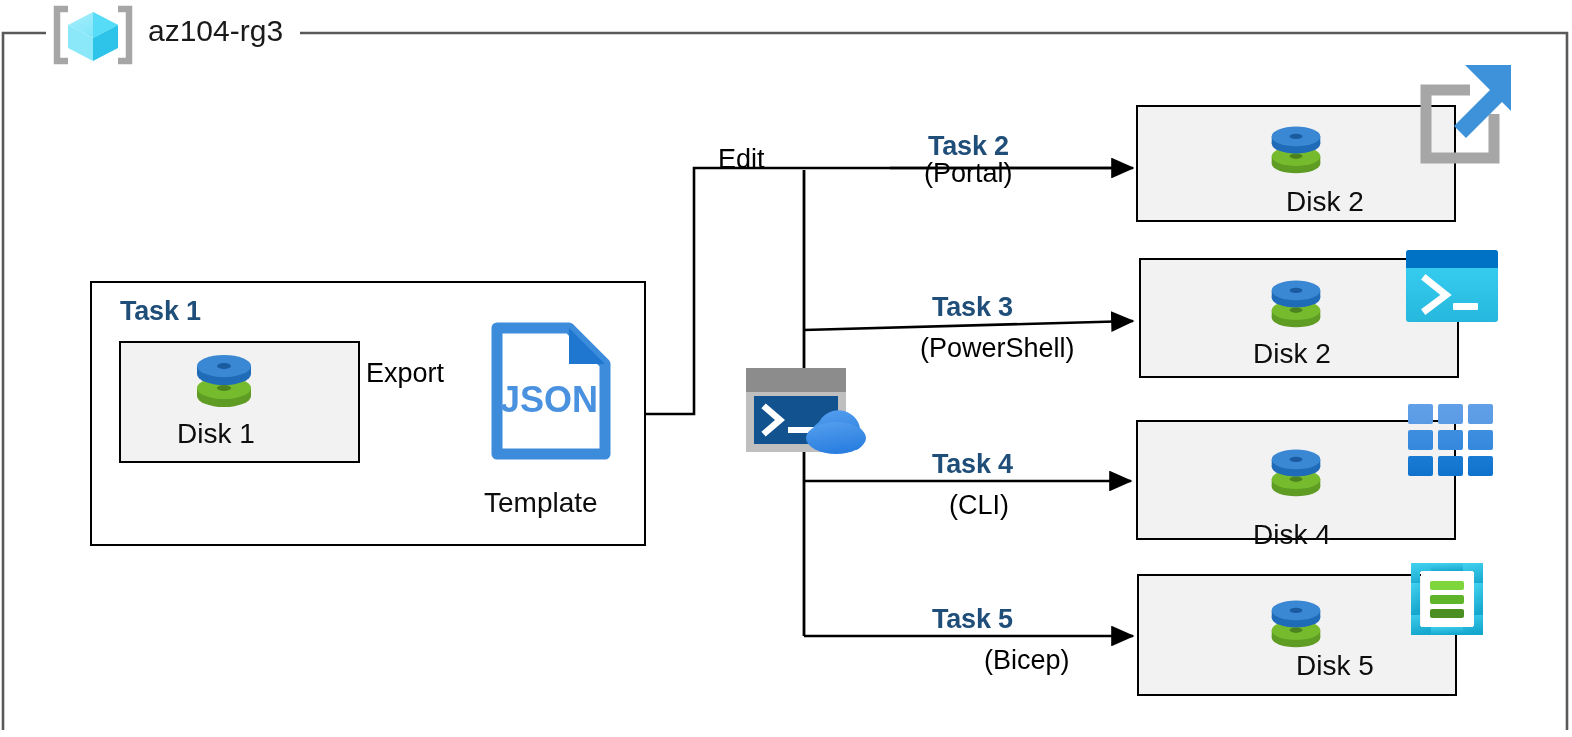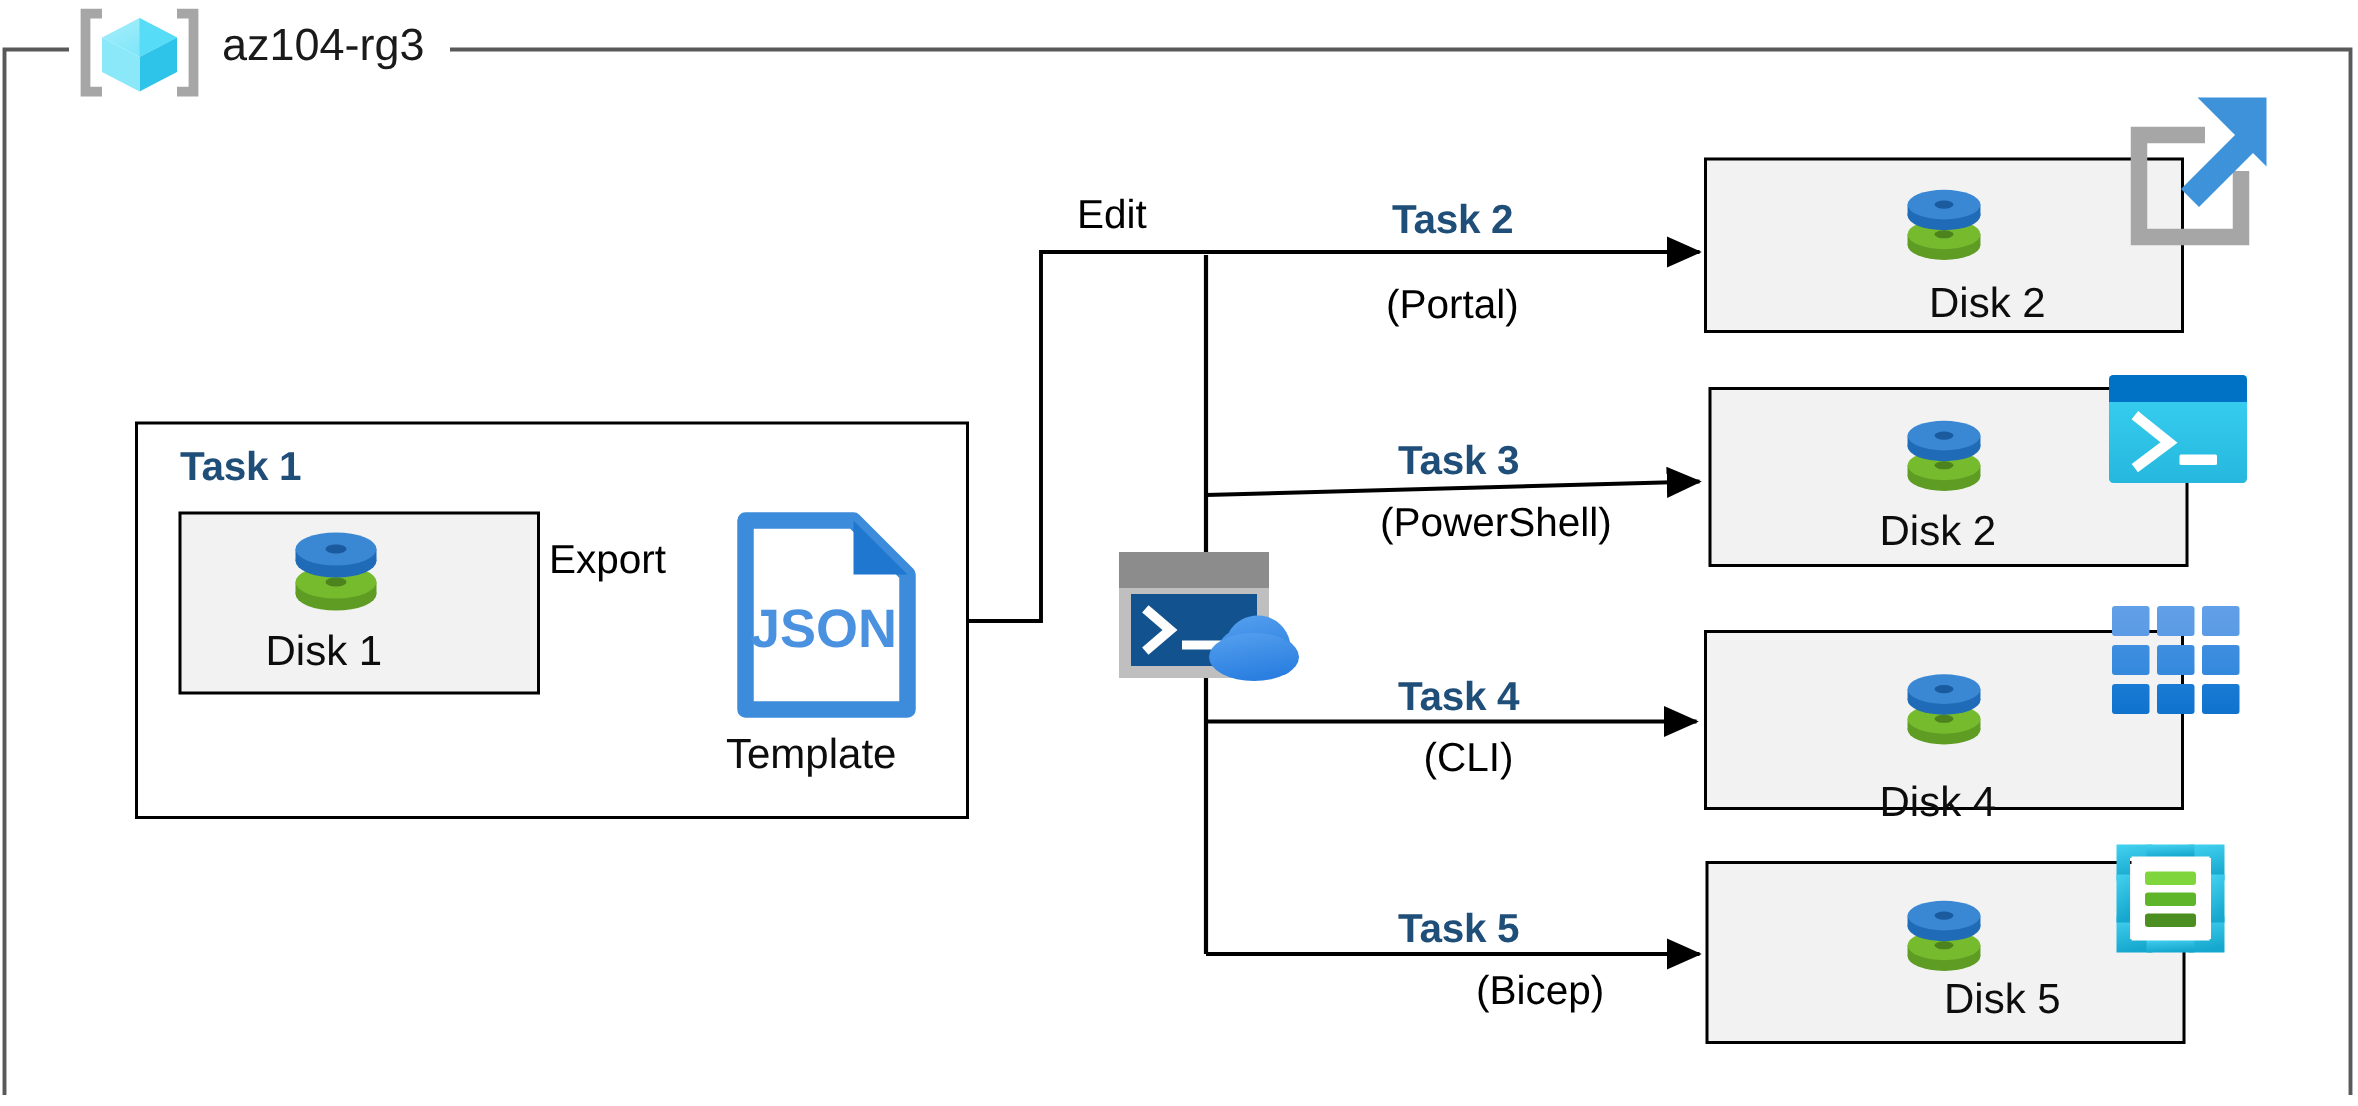--- a/index.html
+++ b/index.html
@@ -167,31 +167,31 @@
       <rect x="7" y="16" width="54" height="8" fill="#1f6bb8"></rect>
       <ellipse cx="34" cy="16" rx="27" ry="11" fill="#3a87d4"></ellipse>
       <ellipse cx="34" cy="16" rx="7" ry="3" fill="#1a5a9e"></ellipse>
     </svg>
   </div>
 
   <div class="txt box-label" style="left:177px; top:418px;">Disk 1</div>
 
   <div class="txt edge-label" style="left:366px; top:358px;">Export</div>
 
-  <div class="icon-wrap" style="left:491px; top:341px; width:120px; height:138px;">
+  <div class="icon-wrap" style="left:491px; top:322px; width:120px; height:138px;">
     <svg viewBox="0 0 120 138" width="120" height="138">
       <path d="M6 6 L78 6 L114 42 L114 132 L6 132 Z" fill="#ffffff" stroke="#3d8cdb" stroke-width="11" stroke-linejoin="round"></path>
       <path d="M78 6 L114 42 L78 42 Z" fill="#1f77cf"></path>
       <text x="58" y="90" text-anchor="middle" font-family="Liberation Sans, sans-serif" font-size="36" font-weight="bold" fill="#4a92df">JSON</text>
     </svg>
   </div>
 
   <div class="txt tmpl-label" style="left:484px; top:487px;">Template</div>
 
-  <div class="txt edge-label" style="left:718px; top:128px;">Edit</div>
+  <div class="txt edge-label" style="left:718px; top:144px;">Edit</div>
 
   <div class="icon-wrap" style="left:744px; top:366px; width:122px; height:90px;">
     <svg viewBox="0 0 122 90" width="122" height="90">
       <rect x="2" y="2" width="100" height="84" fill="#bfbfbf"></rect>
       <rect x="2" y="2" width="100" height="24" fill="#8c8c8c"></rect>
       <rect x="10" y="30" width="84" height="48" fill="#12538f"></rect>
       <path d="M22 42 L36 54 L22 66" fill="none" stroke="#ffffff" stroke-width="6.5" stroke-linecap="square" stroke-linejoin="miter"></path>
       <rect x="44" y="61" width="26" height="6" fill="#ffffff"></rect>
       <path d="M74 84 a17 17 0 0 1 1 -28 a22 22 0 0 1 41 6 a13 13 0 0 1 -4 22 Z" fill="url(#gradCloud)"></path>
       <ellipse cx="92" cy="72" rx="30" ry="16" fill="url(#gradCloud)"></ellipse>
@@ -217,21 +217,21 @@
 
   <div class="icon-wrap" style="left:1408px; top:62px; width:108px; height:110px;">
     <svg viewBox="0 0 108 110" width="108" height="110">
       <path d="M62 28 L18 28 L18 96 L86 96 L86 52" fill="none" stroke="#a6a6a6" stroke-width="11" stroke-linecap="butt" stroke-linejoin="miter"></path>
       <path d="M52 70 L92 30" stroke="#3d92d9" stroke-width="17" stroke-linecap="butt"></path>
       <polygon points="103,3 103,49 57,3" fill="#3d92d9"></polygon>
     </svg>
   </div>
 
   <div class="txt task-hdr" style="left:928px; top:131px;">Task 2</div>
-  <div class="txt task-sub" style="left:924px; top:188px;">(Portal)</div>
+  <div class="txt task-sub" style="left:924px; top:158px;">(Portal)</div>
 
   <div class="disk-box" style="left:1139px; top:258px; width:320px; height:120px;"></div>
 
   <div class="disk-icon" style="left:1265px; top:276px; width:62px; height:54px;">
     <svg viewBox="0 0 68 60" width="62" height="54">
       <ellipse cx="34" cy="46" rx="27" ry="11" fill="#5e9c24"></ellipse>
       <rect x="7" y="38" width="54" height="8" fill="#5e9c24"></rect>
       <ellipse cx="34" cy="38" rx="27" ry="11" fill="#76bb2e"></ellipse>
       <ellipse cx="34" cy="38" rx="7" ry="3" fill="#4d831c"></ellipse>
       <ellipse cx="34" cy="24" rx="27" ry="11" fill="#1f6bb8"></ellipse>

